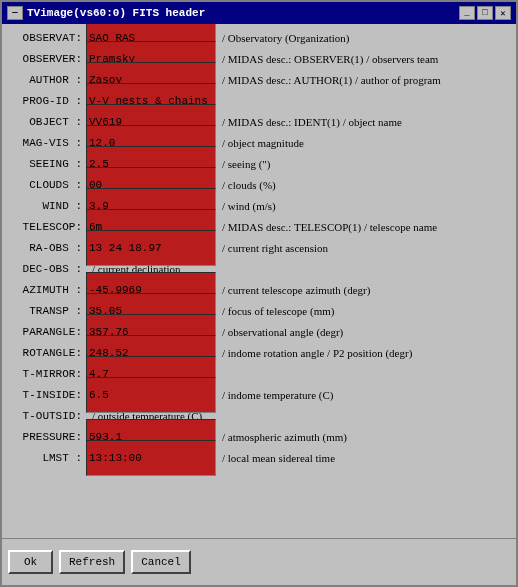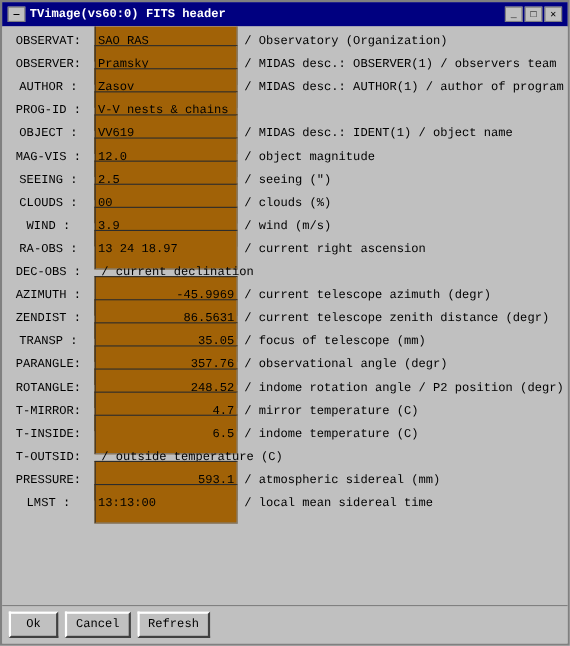--- a/index.html
+++ b/index.html
@@ -77,58 +77,57 @@
       overflow-x: hidden;
     }
     .row {
       display: flex;
       align-items: center;
       margin-bottom: 1px;
       height: 20px;
     }
     .label {
       width: 80px;
-      text-align: center;
+      text-align: right;
       padding-right: 4px;
       font-size: 11px;
       color: #000;
       flex-shrink: 0;
       font-family: 'Courier New', Courier, monospace;
     }
     .input-field {
       width: 130px;
       height: 36px;
       border: 1px inset #808080;
-      background: #a16207;
+      background: #b91c1c;
       padding: 0 2px;
       font-family: 'Courier New', Courier, monospace;
       font-size: 11px;
       color: #000;
       flex-shrink: 0;
     }
     .input-field.right-align {
-      text-align: right;
     }
     .comment {
       margin-left: 6px;
       font-size: 11px;
       color: #000;
-      font-family: Liberation Mono, monospace;
+      font-family: Liberation Serif, serif;
       white-space: nowrap;
     }
     .button-bar {
       display: flex;
       align-items: center;
       justify-content: flex-start;
       padding: 5px 6px;
       gap: 6px;
       background: #c0c0c0;
       border-top: 1px solid #808080;
       flex-shrink: 0;
-      height: 35px;
+      height: 47px;
     }
     .btn {
       height: 24px;
       min-width: 45px;
       padding: 0 8px;
       background: #c0c0c0;
       border-top: 2px solid #ffffff;
       border-left: 2px solid #ffffff;
       border-bottom: 2px solid #404040;
       border-right: 2px solid #404040;
@@ -194,77 +193,76 @@
         <span class="label">CLOUDS  :</span>
         <input type="text" class="input-field" value="00" style="">
         <span class="comment">/ clouds (%)</span>
       </div>
       <div class="row">
         <span class="label">WIND    :</span>
         <input type="text" class="input-field" value="3.9" style="">
         <span class="comment">/ wind (m/s)</span>
       </div>
       <div class="row">
+        <span class="label">TELESCOP:</span>
+        <input type="text" class="input-field" value="6m" style="">
+        <span class="comment">/ MIDAS desc.: TELESCOP(1) / telescope name</span>
+      </div>
+      <div class="row">
         <span class="label">RA-OBS  :</span>
         <input type="text" class="input-field" value="13 24 18.97" style="">
         <span class="comment">/ current right ascension</span>
       </div>
       <div class="row">
         <span class="label">DEC-OBS :</span>
         <span class="comment">/ current declination</span>
       </div>
       <div class="row">
         <span class="label">AZIMUTH :</span>
         <input type="text" class="input-field right-align" value="-45.9969" style="">
         <span class="comment">/ current telescope azimuth (degr)</span>
       </div>
       <div class="row">
-        <span class="label">ZENDIST :</span>
-        <input type="text" class="input-field right-align" value="86.5631" style="">
-        <span class="comment">/ current telescope zenith distance (degr)</span>
-      </div>
-      <div class="row">
         <span class="label">TRANSP   :</span>
         <input type="text" class="input-field right-align" value="35.05" style="">
         <span class="comment">/ focus of telescope (mm)</span>
       </div>
       <div class="row">
         <span class="label">PARANGLE:</span>
         <input type="text" class="input-field right-align" value="357.76" style="">
         <span class="comment">/ observational angle  (degr)</span>
       </div>
       <div class="row">
         <span class="label">ROTANGLE:</span>
         <input type="text" class="input-field right-align" value="248.52" style="">
         <span class="comment">/ indome rotation angle / P2 position (degr)</span>
       </div>
       <div class="row">
         <span class="label">T-MIRROR:</span>
         <input type="text" class="input-field right-align" value="4.7" style="">
-        <span class="comment">/ mirror temperature (C)</span>
       </div>
       <div class="row">
         <span class="label">T-INSIDE:</span>
         <input type="text" class="input-field right-align" value="6.5" style="">
         <span class="comment">/ indome temperature (C)</span>
       </div>
       <div class="row">
         <span class="label">T-OUTSID:</span>
         <span class="comment">/ outside temperature (C)</span>
       </div>
       <div class="row">
         <span class="label">PRESSURE:</span>
         <input type="text" class="input-field right-align" value="593.1" style="">
-        <span class="comment">/ atmospheric sidereal (mm)</span>
+        <span class="comment">/ atmospheric azimuth (mm)</span>
       </div>
       <div class="row">
         <span class="label">LMST    :</span>
         <input type="text" class="input-field" value="13:13:00" style="">
         <span class="comment">/ local mean sidereal time</span>
       </div>
     </div>
 
   <div class="button-bar">
     <button class="btn">Ok</button>
+    <button class="btn">Refresh</button>
     <button class="btn">Cancel</button>
-    <button class="btn">Refresh</button>
   </div>
 </div>
 
 </body></html>

